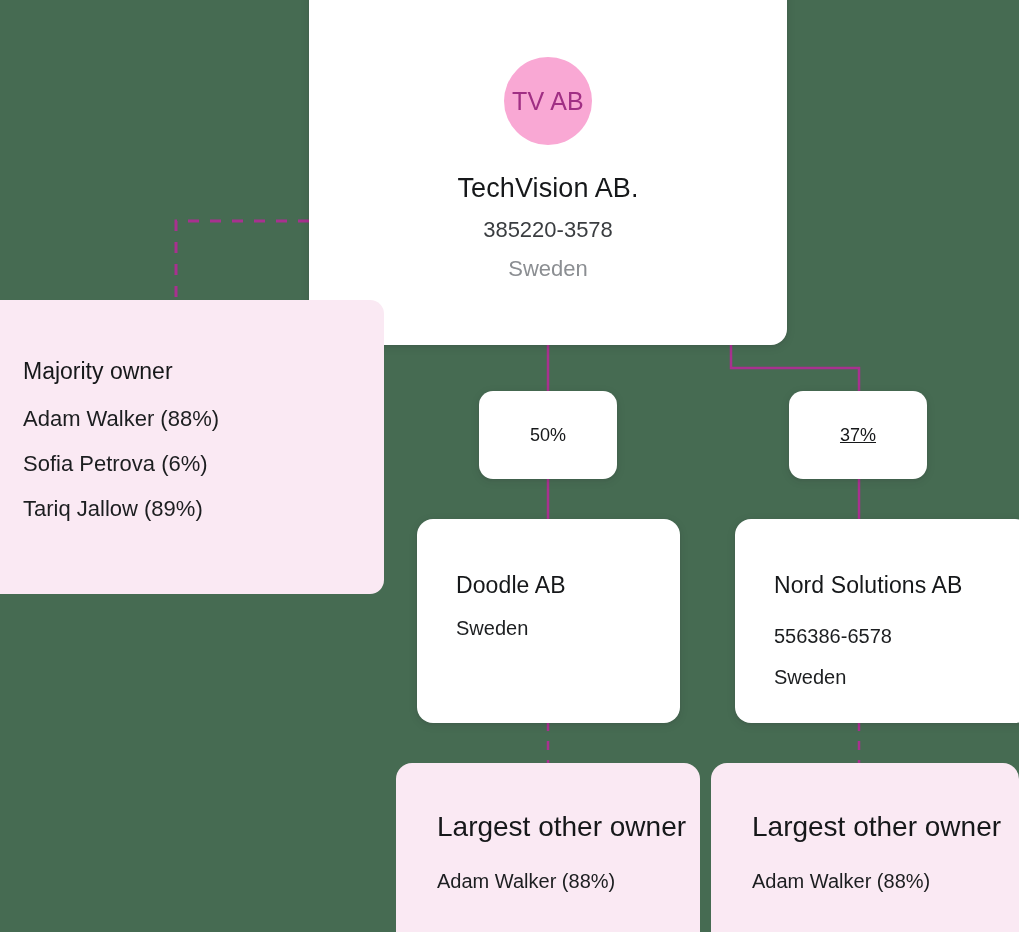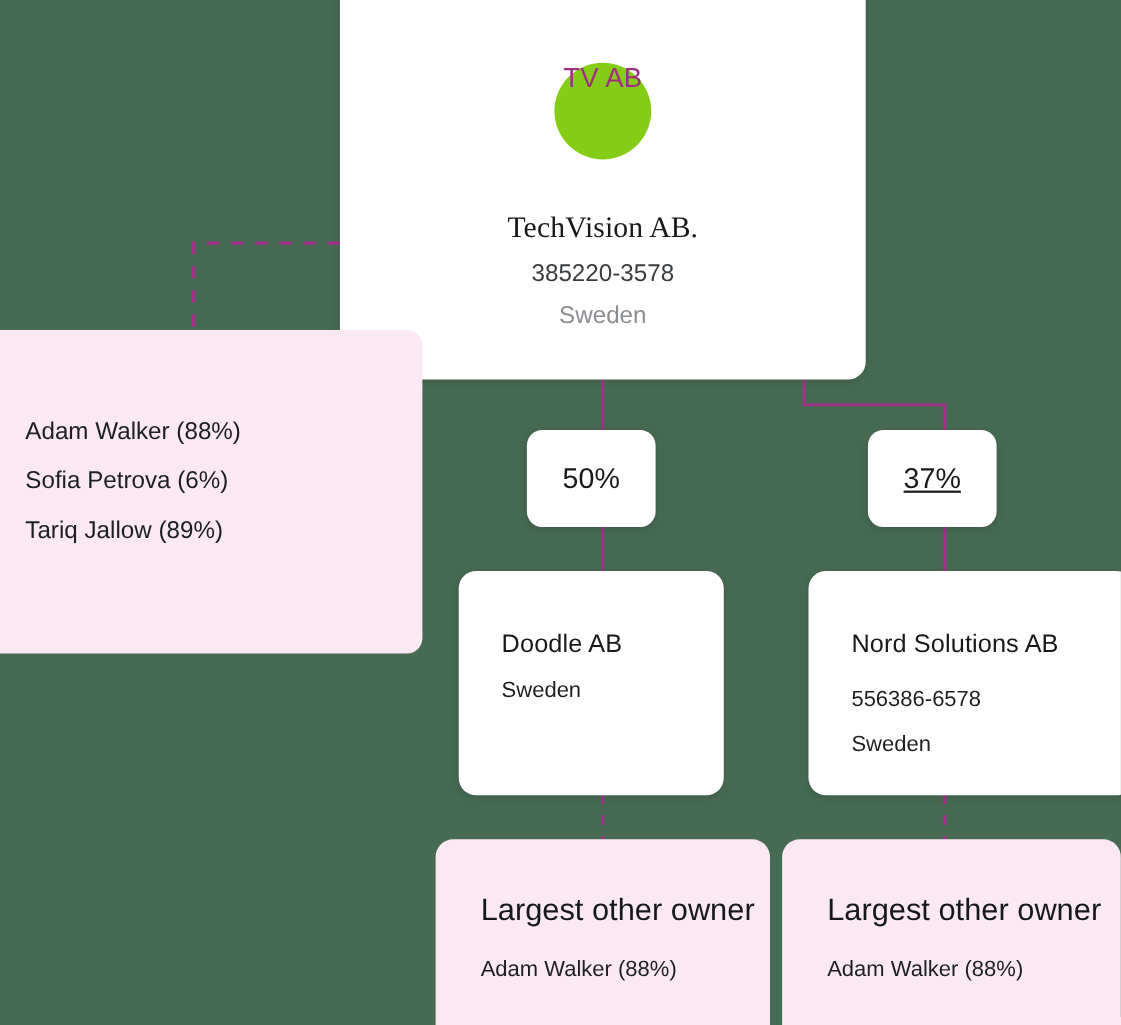--- a/index.html
+++ b/index.html
@@ -57,38 +57,37 @@
     border-radius: 16px;
     display: flex;
     flex-direction: column;
     align-items: center;
   }
 
   .avatar {
     width: 88px;
     height: 88px;
     border-radius: 50%;
-    background: #84cc16;
+    background: #f9a8d4;
     display: flex;
-    align-items: flex-start;
+    align-items: center;
     justify-content: center;
     margin-top: 81px;
   }
   .avatar-text {
     color: #a02f84;
     font-size: 25px;
     letter-spacing: 0.2px;
   }
 
   #root-name {
-    margin-top: 46px;
+    margin-top: 28px;
     font-size: 27px;
     color: #16181a;
     letter-spacing: 0.1px;
-    font-family: Liberation Serif, serif;
   }
   #root-orgnr {
     margin-top: 13px;
     font-size: 22px;
     color: #3a3d40;
   }
   #root-country {
     margin-top: 13px;
     font-size: 22px;
     color: #8b8e92;
@@ -109,39 +108,39 @@
   }
   .owner-row {
     font-size: 22px;
     color: #1c1e20;
     line-height: 1.0;
     margin-top: 23px;
   }
 
   
   .pct-box {
-    width: 117px;
+    width: 138px;
     height: 88px;
     border-radius: 14px;
     display: flex;
     align-items: center;
     justify-content: center;
-    font-size: 26px;
+    font-size: 18px;
     color: #16181a;
   }
   #pct-left  { left: 479px; top: 391px; }
   #pct-right { left: 789px; top: 391px; text-decoration: underline; }
 
   
   .sub-card {
     height: 204px;
     border-radius: 16px;
     padding: 53px 0 0 39px;
   }
-  #sub-left  { left: 417px; top: 519px; width: 241px; }
+  #sub-left  { left: 417px; top: 519px; width: 263px; }
   #sub-right { left: 735px; top: 519px; width: 296px; }
 
   .sub-name {
     font-size: 23px;
     color: #16181a;
     letter-spacing: 0.1px;
   }
   .sub-org {
     font-size: 20px;
     color: #1c1e20;
@@ -198,20 +197,21 @@
   <div class="card" id="root-card">
     <div class="avatar">
       <span class="avatar-text">TV AB</span>
     </div>
     <div id="root-name">TechVision AB.</div>
     <div id="root-orgnr">385220-3578</div>
     <div id="root-country">Sweden</div>
   </div>
 
   <div class="panel" id="majority-panel">
+    <div id="majority-title">Majority owner</div>
     <div class="owner-row">Adam Walker (88%)</div>
     <div class="owner-row">Sofia Petrova (6%)</div>
     <div class="owner-row">Tariq Jallow (89%)</div>
   </div>
 
   <div class="card pct-box" id="pct-left">50%</div>
   <div class="card pct-box" id="pct-right">37%</div>
 
   <div class="card sub-card" id="sub-left">
     <div class="sub-name">Doodle AB</div>

